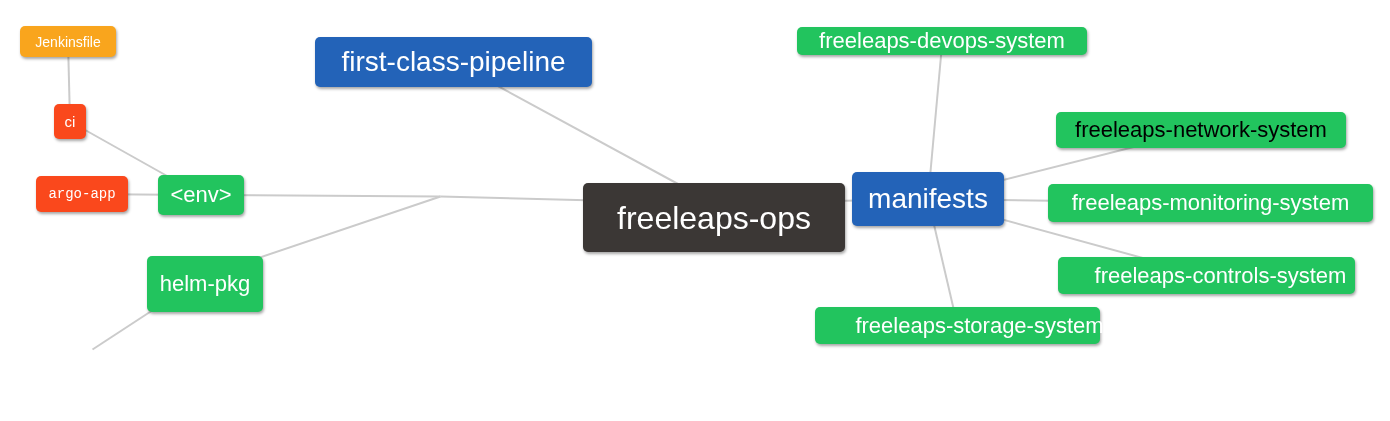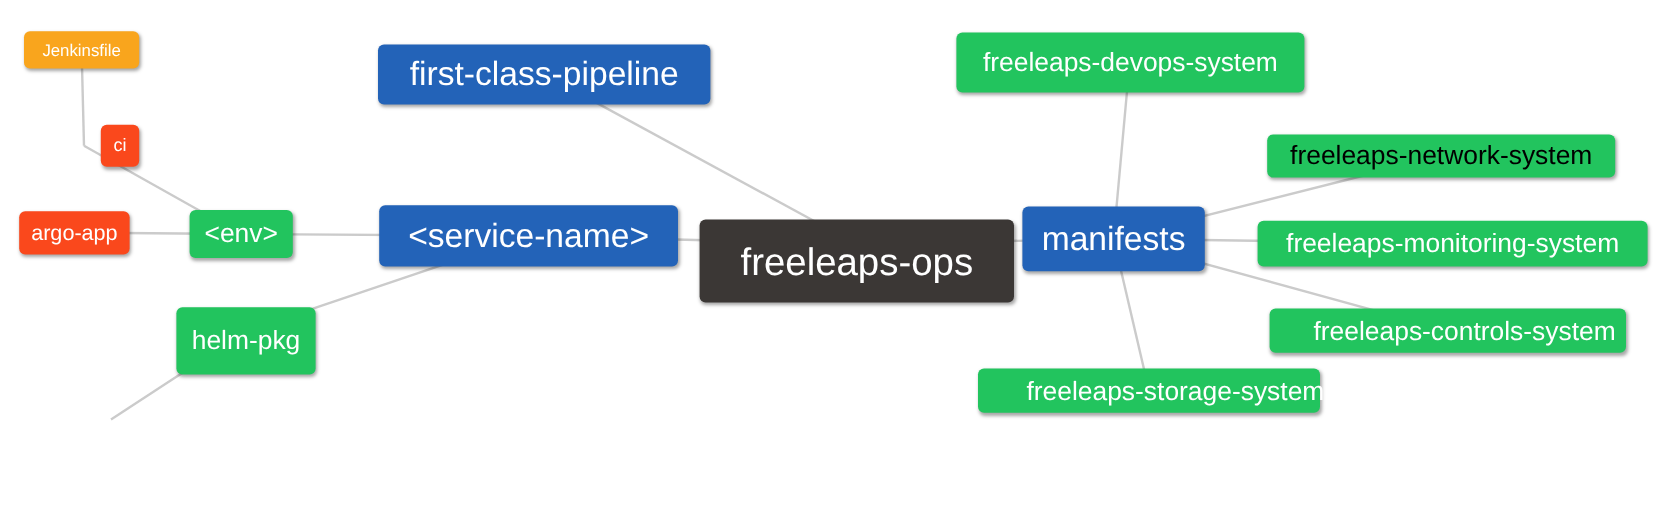--- a/index.html
+++ b/index.html
@@ -54,38 +54,37 @@
       <line x1="714" y1="203.5" x2="928" y2="199" stroke="#CBCBCB" stroke-width="2"></line>
       <line x1="928" y1="199" x2="942" y2="45" stroke="#CBCBCB" stroke-width="2"></line>
       <line x1="928" y1="199" x2="1201" y2="130" stroke="#CBCBCB" stroke-width="2"></line>
       <line x1="928" y1="199" x2="1210.5" y2="203" stroke="#CBCBCB" stroke-width="2"></line>
       <line x1="928" y1="199" x2="1206.5" y2="275.5" stroke="#CBCBCB" stroke-width="2"></line>
       <line x1="928" y1="199" x2="957.5" y2="325.5" stroke="#CBCBCB" stroke-width="2"></line>
     </svg>
 
   <div class="node" style="left: 20px; top: 26px; width: 96px; height: 31px; font-size: 14px; background: rgb(249, 165, 29); color: rgb(255, 255, 255);">Jenkinsfile</div>
 
-  <div class="node" style="left: 54px; top: 104px; width: 32px; height: 35px; font-size: 15px; background: rgb(250, 72, 28); color: rgb(255, 255, 255); margin-left: 30px;">ci</div>
+  <div class="node" style="left: 54px; top: 104px; width: 32px; height: 35px; font-size: 15px; background: rgb(250, 72, 28); color: rgb(255, 255, 255);">ci</div>
 
-  <div class="node" style="left: 16px; top: 176px; width: 92px; height: 36px; font-size: 18px; background: rgb(250, 72, 28); color: rgb(255, 255, 255);">argo-app</div>
+  <div class="node" style="left: 36px; top: 176px; width: 92px; height: 36px; font-size: 14px; background: rgb(250, 72, 28); color: rgb(255, 255, 255); font-family: Liberation Mono, monospace;">argo-app</div>
 
   <div class="node" style="left: 158px; top: 175px; width: 86px; height: 40px; font-size: 22px; background: rgb(34, 196, 94); color: rgb(255, 255, 255); text-align: right;">&lt;env&gt;</div>
 
   <div class="node" style="left: 147px; top: 256px; width: 116px; height: 56px; font-size: 22px; background: rgb(34, 196, 94); color: rgb(255, 255, 255);">helm-pkg</div>
 
 
   <div class="node" style="left: 315px; top: 37px; width: 277px; height: 50px; font-size: 28px; background: rgb(35, 99, 184); color: rgb(255, 255, 255);">first-class-pipeline</div>
 
-  <div class="node" style="left: 316px; top: 171px; width: 249px; height: 51px; font-size: 28px; background: rgb(35, 99, 184); color: rgb(255, 255, 255);">&lt;service-name&gt;</div>
 
   <div class="node" style="left: 583px; top: 169px; width: 262px; height: 69px; font-size: 32px; background: rgb(59, 55, 53); color: rgb(255, 255, 255); margin-top: 14px;">freeleaps-ops</div>
 
   <div class="node" style="left: 852px; top: 172px; width: 152px; height: 54px; font-size: 28px; background: rgb(35, 99, 184); color: rgb(255, 255, 255);">manifests</div>
 
-  <div class="node" style="left: 797px; top: 27px; width: 290px; height: 50px; font-size: 22px; background: rgb(34, 196, 94); color: rgb(255, 255, 255);">freeleaps-devops-system</div>
+  <div class="node" style="left: 797px; top: 27px; width: 290px; height: 28px; font-size: 22px; background: rgb(34, 196, 94); color: rgb(255, 255, 255);">freeleaps-devops-system</div>
 
   <div class="node" style="left: 1056px; top: 112px; width: 290px; height: 36px; font-size: 22px; background: rgb(34, 196, 94); color: #000000;">freeleaps-network-system</div>
 
   <div class="node" style="left: 1048px; top: 184px; width: 325px; height: 38px; font-size: 22px; background: rgb(34, 196, 94); color: rgb(255, 255, 255);">freeleaps-monitoring-system</div>
 
   <div class="node" style="left: 1058px; top: 257px; width: 297px; height: 37px; font-size: 22px; background: rgb(34, 196, 94); color: rgb(255, 255, 255); padding-left: 28px;">freeleaps-controls-system</div>
 
   <div class="node" style="left: 815px; top: 307px; width: 285px; height: 37px; font-size: 22px; background: rgb(34, 196, 94); color: rgb(255, 255, 255); padding-left: 44px;">freeleaps-storage-system</div>
 
 </div>

